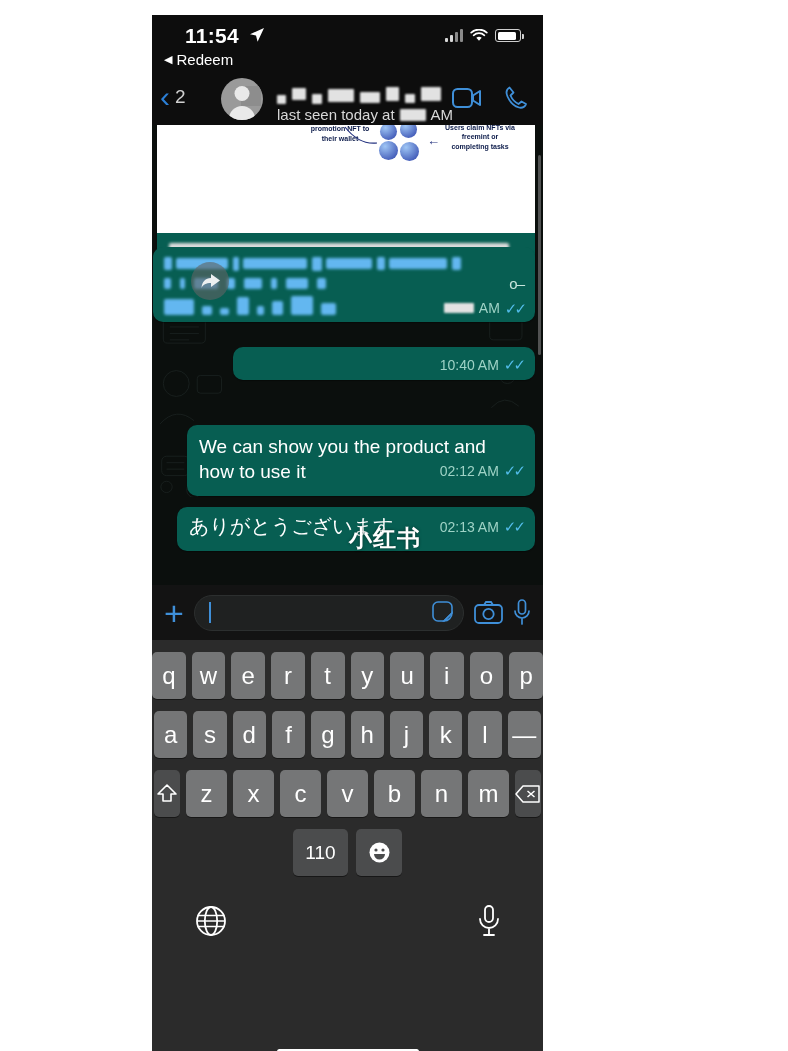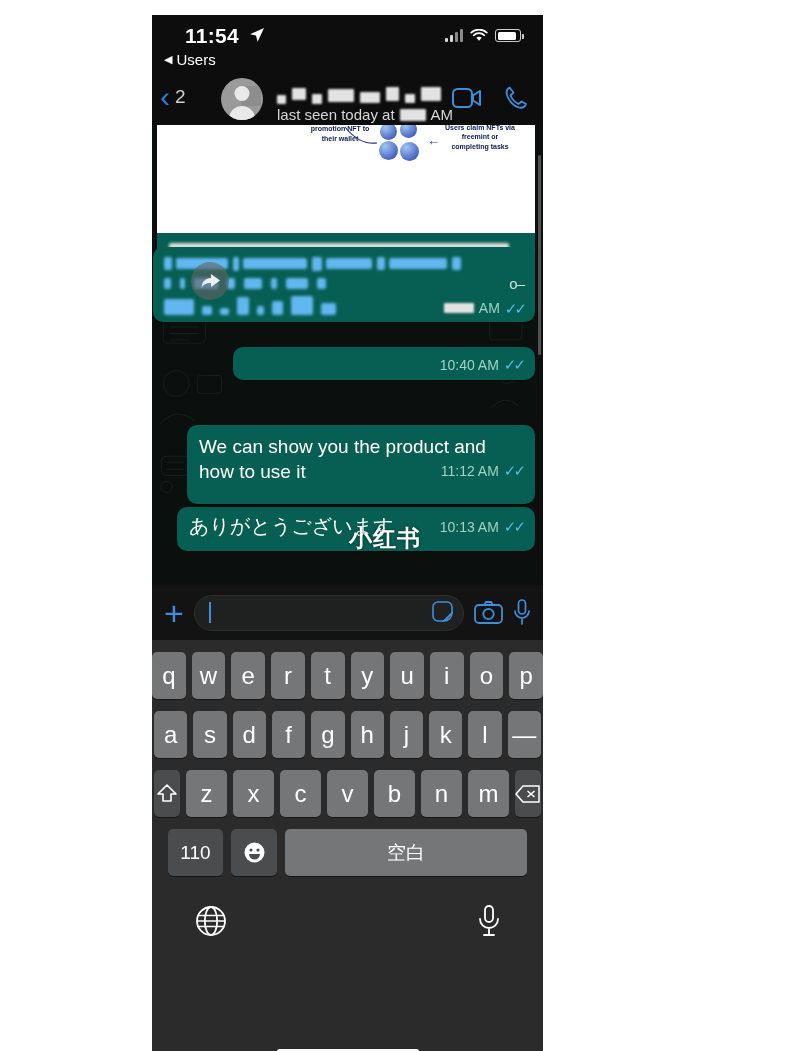--- a/index.html
+++ b/index.html
@@ -64,21 +64,21 @@
   .orb { position:absolute; border-radius:50%; background:radial-gradient(circle at 32% 28%,#9fc6f5,#2a3fa8); }
   .arrw { position:absolute; color:#22307e; font-size:13px; }
   .media-caption { padding:10px 12px 2px; }
   .rl { display:block; height:11px; background:#dcdcdc; border-radius:2px; filter:blur(1.6px); margin:0 0 7px; }
 
   #b-link { top:122px; right:8px; width:382px; padding:9px 11px 7px; }
   .lnk { display:inline-block; height:11px; background:#63b7f0; border-radius:2px; filter:blur(1.5px); vertical-align:middle; }
   .lnk-row { margin-bottom:6px; line-height:13px; }
 
   #b-1 { top:222px; width:302px; padding:9px 12px 6px; }
-  #b-2 { top:300px; width:348px; padding:9px 12px 24px; }
+  #b-2 { top:300px; width:348px; padding:9px 12px 16px; }
   #b-3 { top:382px; width:358px; padding:7px 12px 12px; }
   .btext { color:#ffffff; font-size:19px; line-height:25px; }
   .btext.jp { font-size:20px; }
   .row-inline { display:flex; align-items:flex-end; justify-content:space-between; gap:10px; }
 
   .watermark {
     position:absolute; left:197px; top:398px; color:#ffffff; font-size:23px; font-weight:bold;
     letter-spacing:1px; text-shadow:0 0 3px rgba(0,0,0,.5);
   }
   .scrollbar { position:absolute; right:2px; top:30px; width:3px; height:200px; background:#6a6a6a; border-radius:2px; opacity:.75; }
@@ -134,21 +134,21 @@
         <path d="M9 11.8 L6.3 8.8 a4.2 4.2 0 0 1 5.4 0 Z" fill="#fff"></path>
         <path d="M3.6 6.3 a8 8 0 0 1 10.8 0" stroke="#fff" stroke-width="1.7" fill="none" stroke-linecap="round"></path>
         <path d="M1.2 3.6 a11.5 11.5 0 0 1 15.6 0" stroke="#fff" stroke-width="1.7" fill="none" stroke-linecap="round"></path>
       </svg>
       <span class="batt">
           <i></i>
         </span>
     </div>
     <div class="sb-back">
       <span class="tri">◀</span>
-      <span>Users</span>
+      <span>Redeem</span>
     </div>
   </div>
 
   <div class="navbar">
     <div class="nav-back">
       <span class="chev">‹</span>
       <span class="nav-badge">2</span>
     </div>
     <div class="avatar">
       <span class="sq"></span>
@@ -282,30 +282,30 @@
       <div class="bubble" id="b-1">
         <div class="meta">
           <span>10:40 AM</span>
           <span class="tick">✓✓</span>
         </div>
       </div>
 
       <div class="bubble" id="b-2">
         <div class="btext">We can show you the product and how to use it</div>
         <div class="meta" style="margin-top:-22px;">
-          <span>11:12 AM</span>
+          <span>02:12 AM</span>
           <span class="tick">✓✓</span>
         </div>
       </div>
 
       <div class="bubble" id="b-3">
         <div class="row-inline">
           <span class="btext jp">ありがとうございます</span>
           <span class="meta" style="padding-bottom:3px;">
-            <span>10:13 AM</span>
+            <span>02:13 AM</span>
             <span class="tick">✓✓</span>
           </span>
         </div>
       </div>
 
       <div class="fwd-btn">
         <svg width="21" height="18" viewBox="0 0 21 18">
           <path d="M11 2 L20 8.5 L11 15 L11 11 C6 11 3 12.5 1.5 16 C2 9.5 5.5 6.2 11 6 Z" fill="#eceff0"></path>
         </svg>
       </div>
@@ -386,21 +386,20 @@
     <div class="krow bottom">
       <div class="key dark num">110</div>
       <div class="key dark emoji">
         <svg width="23" height="23" viewBox="0 0 23 23">
             <circle cx="11.5" cy="11.5" r="10" fill="#ffffff"></circle>
             <circle cx="8" cy="9" r="1.6" fill="#4b4c4d"></circle>
             <circle cx="15" cy="9" r="1.6" fill="#4b4c4d"></circle>
             <path d="M6 13 h11 a5.5 5.5 0 0 1 -11 0" fill="#4b4c4d"></path>
           </svg>
       </div>
-      <div class="key space">空白</div>
     </div>
     <div class="globe-row">
       <svg width="34" height="34" viewBox="0 0 34 34">
         <circle cx="17" cy="17" r="14" stroke="#ffffff" stroke-width="1.8" fill="none"></circle>
         <ellipse cx="17" cy="17" rx="6.2" ry="14" stroke="#ffffff" stroke-width="1.8" fill="none"></ellipse>
         <path d="M3.6 11.5 h26.8 M3 17 h28 M3.6 22.5 h26.8" stroke="#ffffff" stroke-width="1.6"></path>
       </svg>
       <svg width="24" height="34" viewBox="0 0 24 34">
         <rect x="8" y="2" width="8" height="16" rx="4" stroke="#ffffff" stroke-width="1.8" fill="none"></rect>
         <path d="M3 15 a9 9 0 0 0 18 0 M12 24 v6 M7 31 h10" stroke="#ffffff" stroke-width="1.8" fill="none" stroke-linecap="round"></path>

